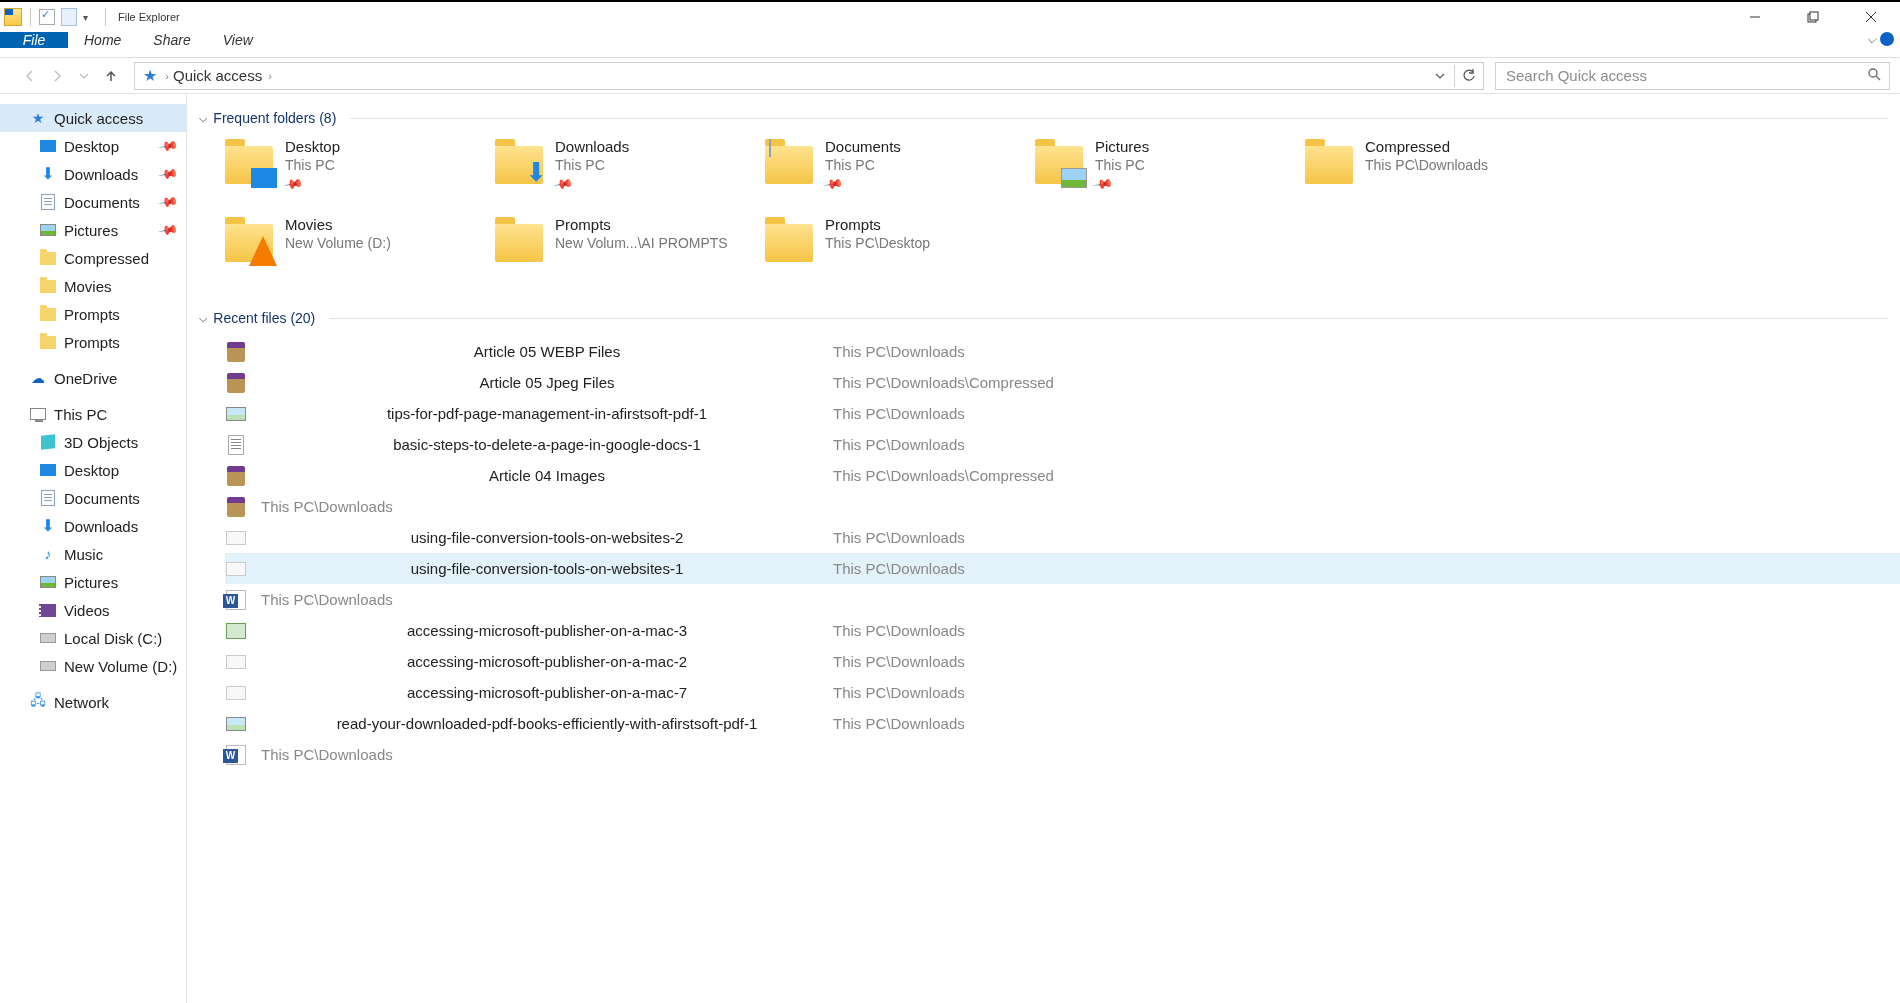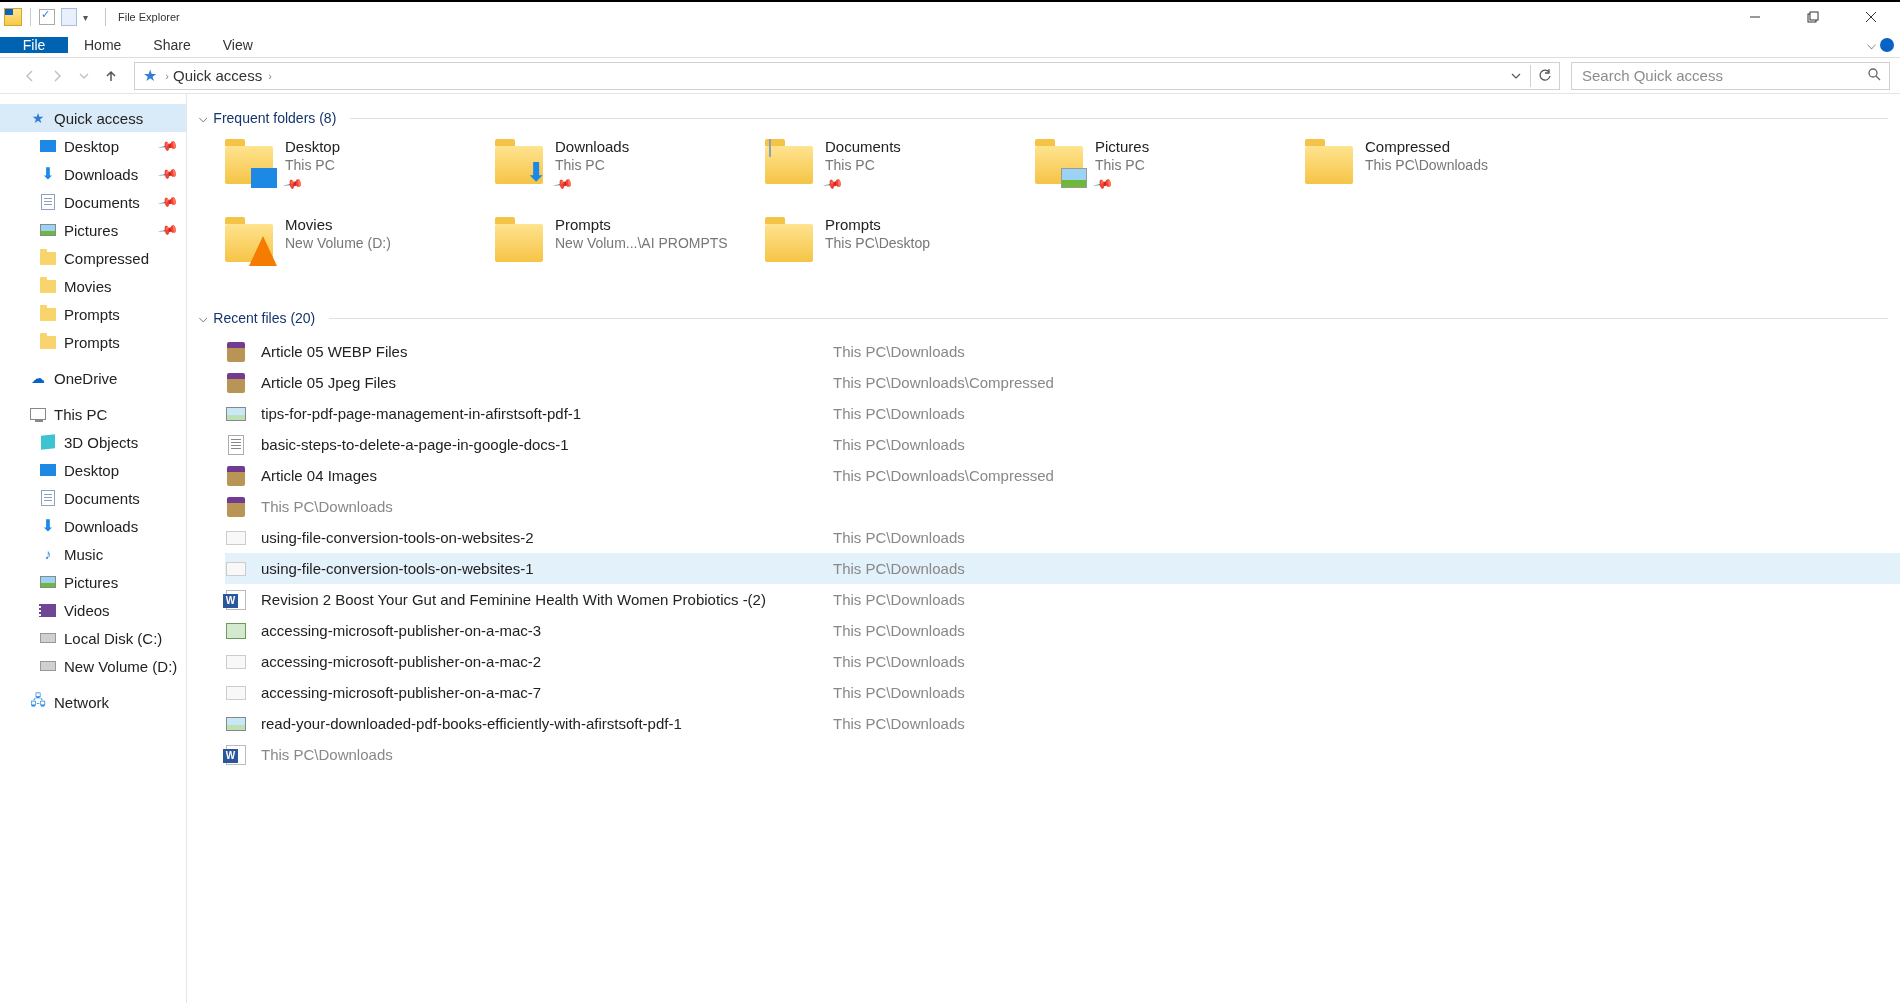--- a/index.html
+++ b/index.html
@@ -15,40 +15,40 @@
   .qat-prop::after{content:"✓";color:#2e7dd7;font-size:11px;position:absolute;top:-2px;left:1px;}
   .qat-new{width:16px;height:18px;background:#e8f0fb;border:1px solid #a7bfe0;}
   .qat-chev{width:10px;height:10px;color:#555;font-size:10px;}
   .qat-divider{width:1px;height:18px;background:#c5c5c5;margin:0 6px;}
   .title-text{ color:#333; font-size:11px;}
   .winctl{ position:absolute; right:0; top:0; display:flex; height:30px; }
   .winbtn{ width:58px; display:flex; align-items:center; justify-content:center; color:#333; }
   .winbtn svg{ width:12px;height:12px; }
 
   
-  .ribbon{ height:26px; display:flex; align-items:center; background:#fff; border-bottom:1px solid #ddd;}
+  .ribbon{ height:26px; display:flex; align-items:flex-start; background:#fff; border-bottom:1px solid #ddd;font-style:italic;}
   .rtab-file{ width:68px; background:#0063b1; color:#fff; display:flex; align-items:center; justify-content:center; font-size:14px;}
   .rtab{ padding:0 16px; display:flex; align-items:center; color:#333; font-size:14px; }
   .ribbon-right{ margin-left:auto; display:flex; align-items:center; padding-right:6px; gap:4px;}
   .help-blue{ width:14px;height:14px; border-radius:50%; background:#0a62c4;}
   .rib-chev{ color:#555; font-size:12px;}
 
   
   .navrow{ height:36px; display:flex; align-items:center; border-bottom:1px solid #e5e5e5; padding:0 10px 0 18px; gap:3px;}
   .nbtn{ width:24px;height:24px; display:flex; align-items:center; justify-content:center; color:#c2c2c2; }
   .nbtn.enabled{ color:#555; }
   .nbtn svg{ width:14px;height:14px; }
   .addrbar{ flex:1; height:28px; border:1px solid #d0d0d0; display:flex; align-items:center; margin-left:8px; position:relative; }
   .addrbar .star{ color:#2e7dd7; margin:0 8px; font-size:16px; }
   .addrbar .crumb-ch{ color:#888; font-size:11px; margin-right:4px;}
   .addrbar .crumb-text{ color:#333; font-size:15px; }
   .addr-right{ margin-left:auto; display:flex; align-items:center; }
   .addr-btn{ width:28px;height:26px; display:flex; align-items:center; justify-content:center; color:#555; }
   .addr-sep{ width:1px; height:22px; background:#d0d0d0;}
-  .searchbox{ width:319px; height:28px; border:1px solid #d0d0d0; margin-left:8px; display:flex; align-items:center; position:relative;}
+  .searchbox{ width:395px; height:28px; border:1px solid #d0d0d0; margin-left:8px; display:flex; align-items:center; position:relative;}
   .searchbox input{ border:none; outline:none; width:100%; height:100%; padding:0 28px 0 10px; font-size:15px; color:#555; }
   .searchbox input::placeholder{ color:#8c8c8c;}
   .searchbox .sicon{ position:absolute; right:8px; color:#666; }
 
   
   .workspace{ display:flex; height:calc(100% - 94px);}
   .navpane{ width:187px; border-right:1px solid #e5e5e5; padding-top:10px; overflow:hidden; }
   .np-group{ margin-bottom:8px;}
   .np-item{ height:28px; display:flex; align-items:center; padding-left:30px; position:relative; gap:8px;}
   .np-item.selected{ background:#d9eaf8;}
@@ -94,21 +94,21 @@
   .ov-down{ color:#1e88e5; font-size:26px;}
   .ov-doc{ width:22px;height:26px;border:1px solid #8aa1b9; background:#fff;position:relative;}
   .ov-doc::after{content:"";position:absolute;top:5px;left:3px;right:3px;height:1px;background:#8aa1b9;box-shadow:0 4px 0 #8aa1b9,0 8px 0 #8aa1b9;}
   .ov-pic{ width:26px;height:20px;background:linear-gradient(180deg,#9bd2f5 60%,#6fb838 60%);border:1px solid #999;}
   .ov-vlc{ width:0;height:0;border-left:14px solid transparent;border-right:14px solid transparent;border-bottom:30px solid #f57c00;}
   .tile-txt .tname{ font-size:15px; color:#222;}
   .tile-txt .tpath{ font-size:14px; color:#777; margin-top:2px;}
   .tile-txt .tpin{ color:#888; font-size:13px; transform:rotate(35deg); display:inline-block; margin-top:4px;}
 
   
-  .filelist{ padding-left:26px; padding-top:6px;}
+  .filelist{ padding-left:26px; padding-top:6px;text-align:center;}
   .frow{ height:31px; display:flex; align-items:center; }
   .frow.selected{ background:#e3f1fb;}
   .fico{ width:22px; height:22px; margin-right:14px; display:inline-flex;align-items:center;justify-content:center;}
   .fname{ width:572px; font-size:15px; color:#222;}
   .fpath{ color:#888; font-size:15px;}
   .ic-rar{ width:18px;height:20px;background:linear-gradient(180deg,#713b8f 30%,#b89455 30%);border-radius:2px;}
   .ic-img{ width:20px;height:14px;border:1px solid #888;background:linear-gradient(180deg,#c9e8f7 60%,#bde0b4 60%);}
   .ic-txt{ width:16px;height:20px;border:1px solid #aaa;background:#fff;position:relative;}
   .ic-txt::after{content:"";position:absolute;top:3px;left:2px;right:2px;height:1px;background:#888;box-shadow:0 3px 0 #888,0 6px 0 #888,0 9px 0 #888;}
   .ic-word{ width:20px;height:20px;background:#fff;border:1px solid #bbb;position:relative;}
@@ -512,21 +512,20 @@
        <span class="fico">
             <span class="ic-imgw"></span>
           </span>
        <span class="fname">using-file-conversion-tools-on-websites-1</span>
        <span class="fpath">This PC\Downloads</span>
      </div>
         <div class="frow">
        <span class="fico">
             <span class="ic-word"></span>
           </span>
-       <span class="fname">Revision 2 Boost Your Gut and Feminine Health With Women Probiotics -(2)</span>
        <span class="fpath">This PC\Downloads</span>
      </div>
         <div class="frow">
        <span class="fico">
             <span class="ic-pbr"></span>
           </span>
        <span class="fname">accessing-microsoft-publisher-on-a-mac-3</span>
        <span class="fpath">This PC\Downloads</span>
      </div>
         <div class="frow">

